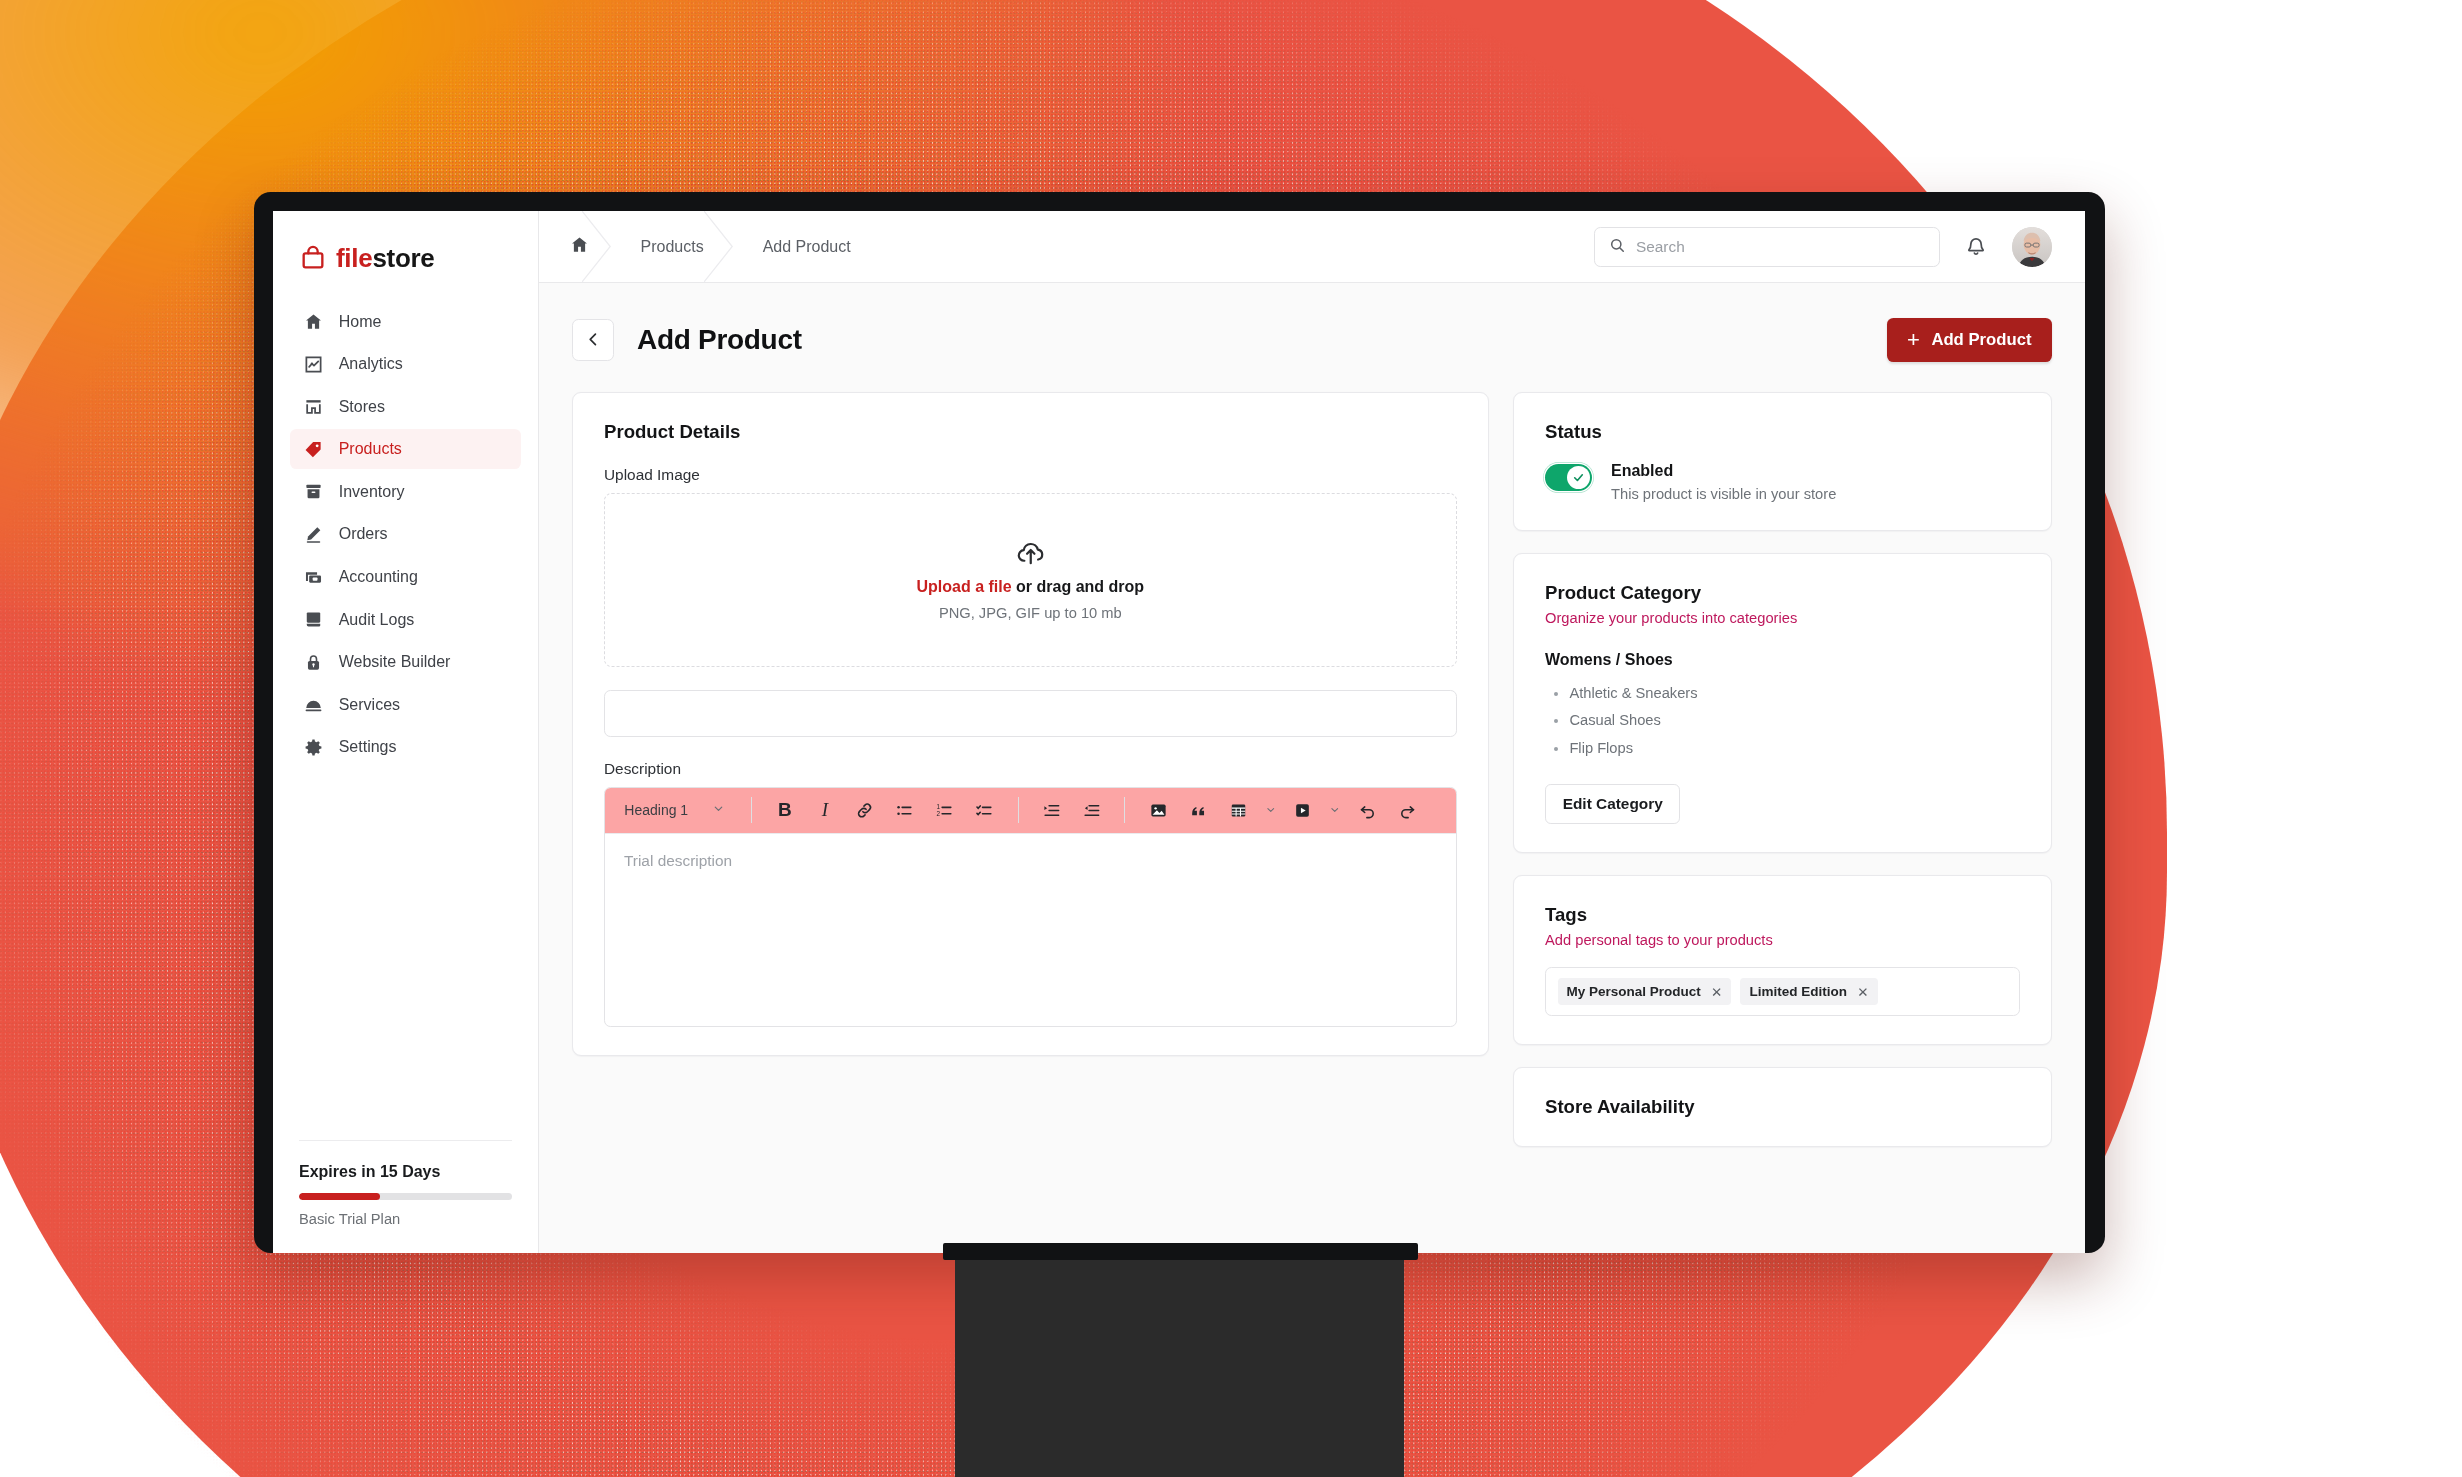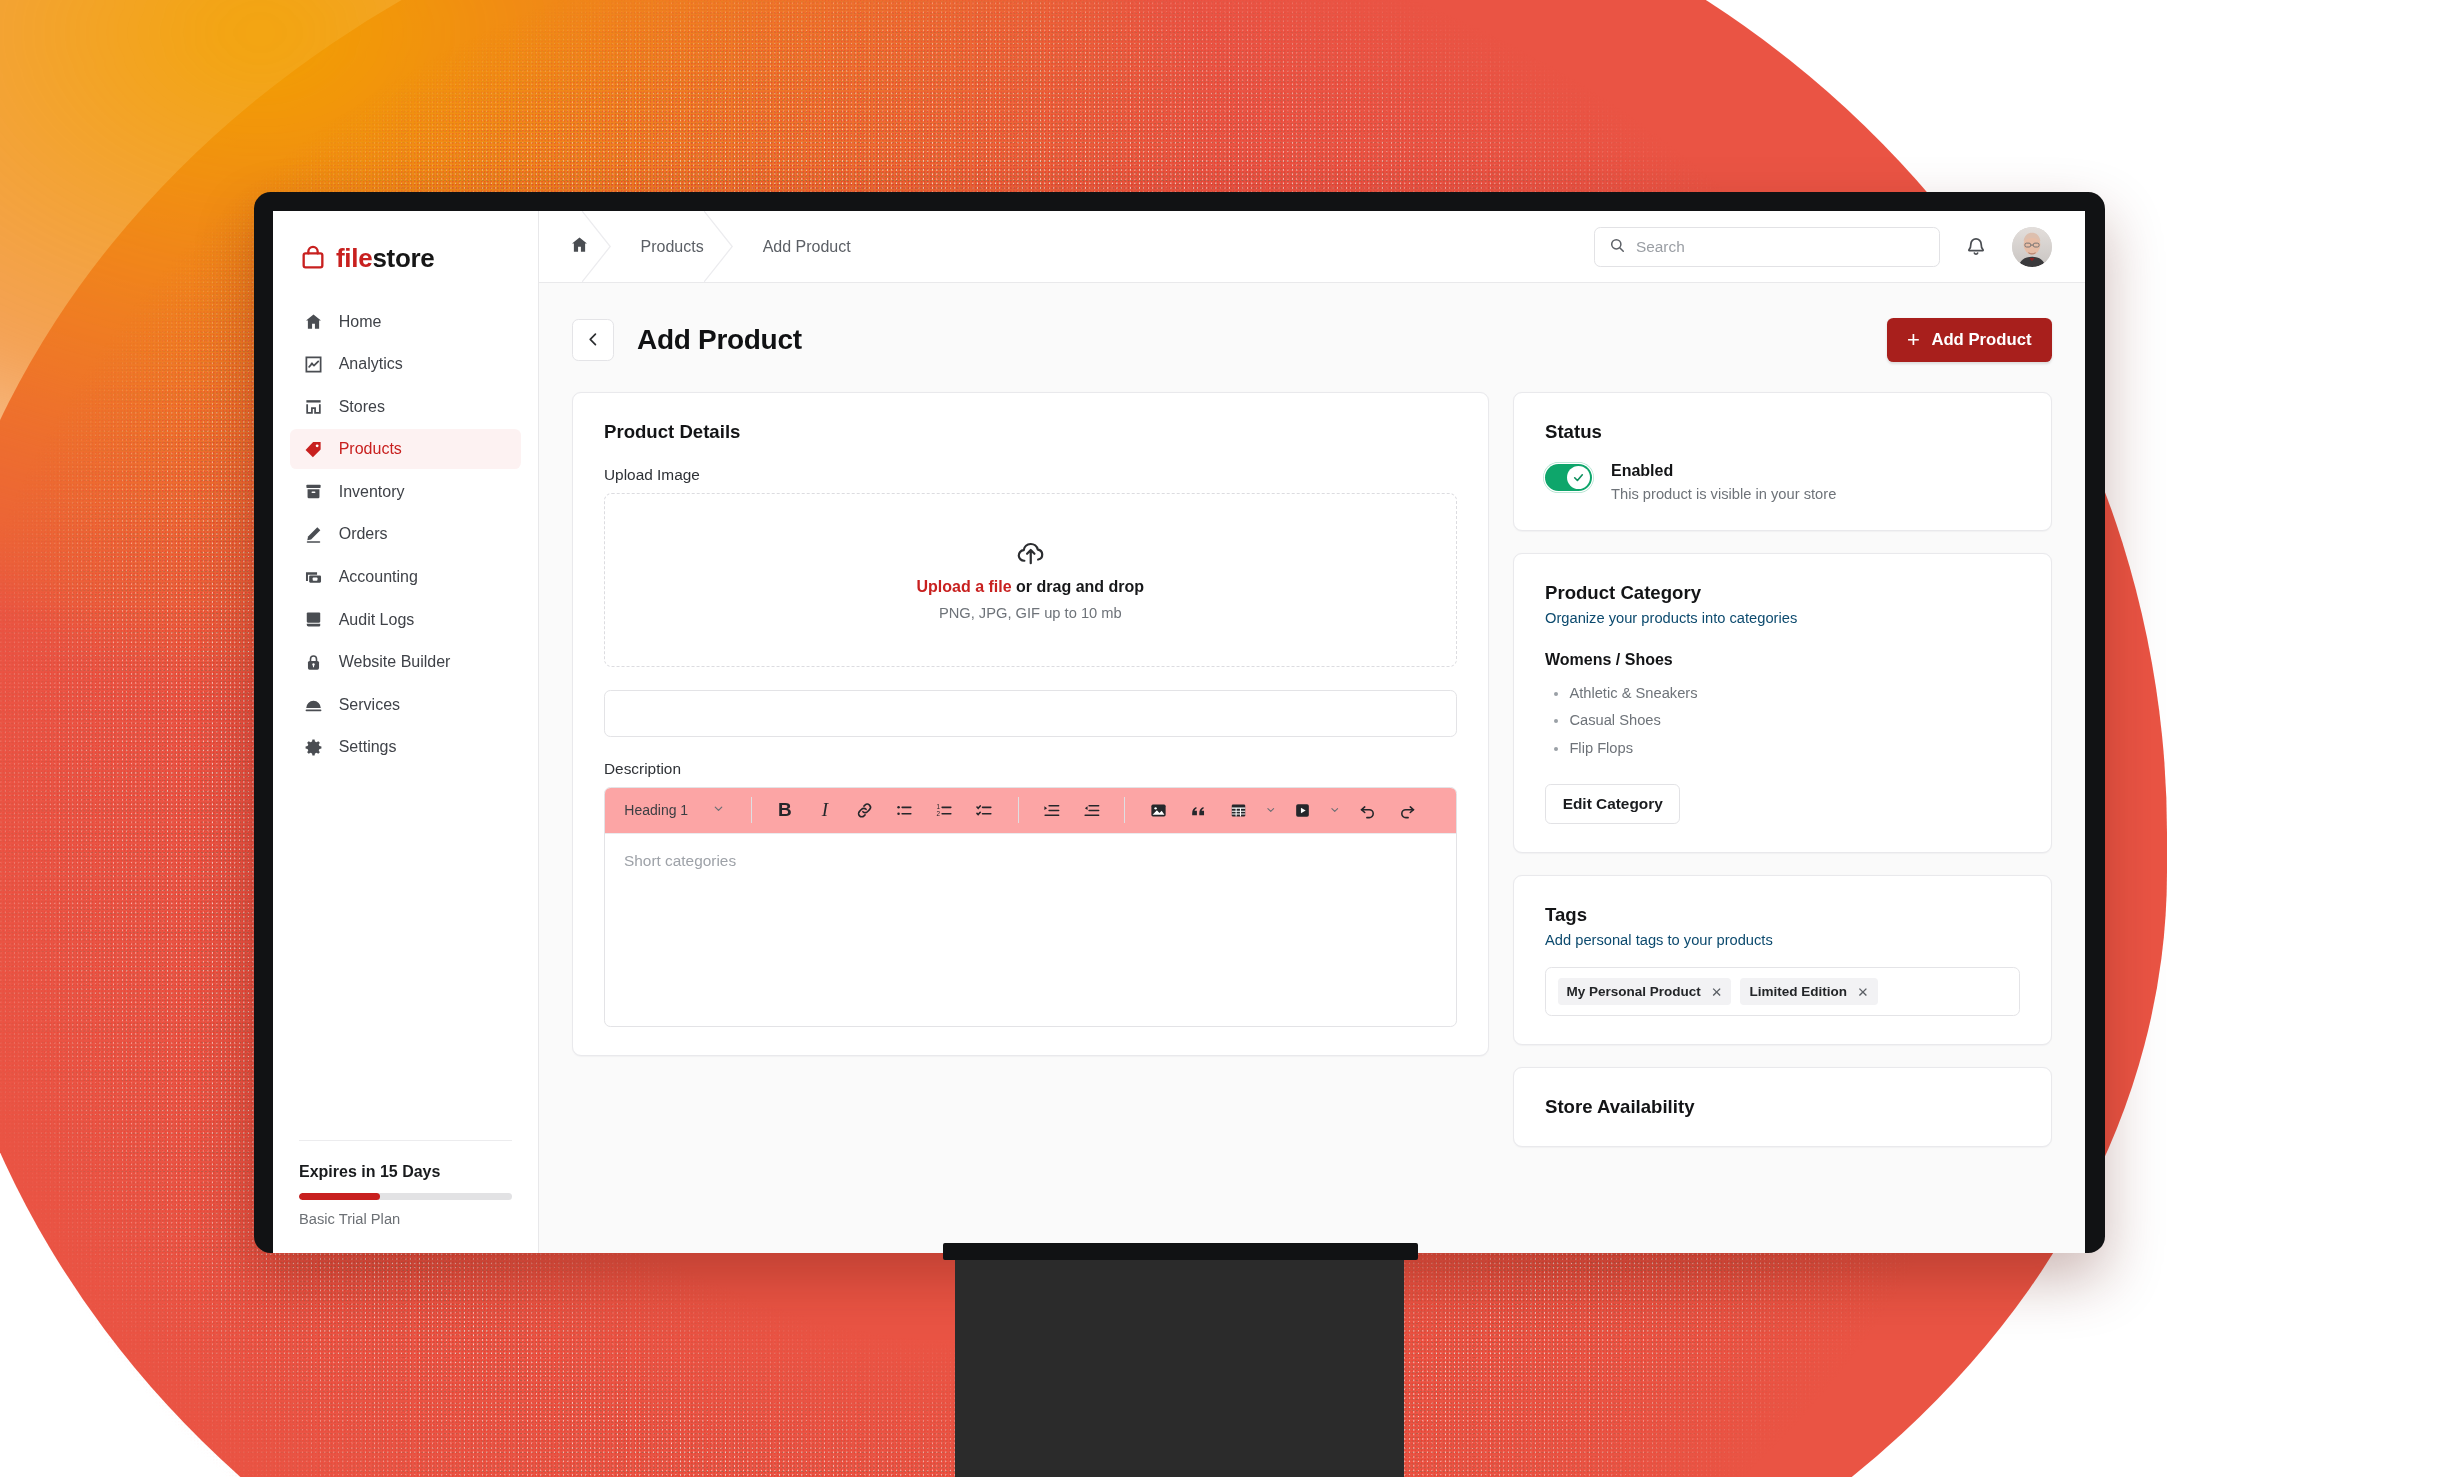--- a/index.html
+++ b/index.html
@@ -164,21 +164,21 @@
   .col-left { flex:1 1 auto; min-width:0; }
   .col-right { width:539px; flex:0 0 539px; display:flex; flex-direction:column; gap:22px; }
 
   .card {
     background:#fff; border:0.6px solid #e9e9ec; border-radius:9px;
     box-shadow:0 0.6px 1.3px rgba(16,24,40,0.04);
   }
   .card-pad { padding:28px 31px; }
 
   .card-title { font-size:18.6px; font-weight:700; color:#131416; }
-  .card-sub { margin-top:6.4px; font-size:14.7px; color:#0c4a6e; }
+  .card-sub { margin-top:6.4px; font-size:14.7px; color:#be185d; }
 
   .field-label { font-size:15.4px; color:#2e3136; margin-bottom:9px; }
   .field-group { margin-top:23px; }
   .text-input {
     width:100%; height:47px; border:0.6px solid #e3e3e6; border-radius:6.4px;
     padding:0 15.4px; font-size:15.4px; color:#2b2d30; outline:none;
     font-family:inherit; background:#fff;
   }
   .text-input::placeholder { color:#9ea2a8; }
 
@@ -620,21 +620,21 @@
                         <path class="st" d="M4.8 11h9.4a5 5 0 0 1 0 10h-3"></path>
                       </svg>
                   </div>
                   <div class="tb-btn">
                     <svg viewBox="0 0 24 24">
                         <path class="st" d="M15.5 7.5 19.5 11l-4 3.5"></path>
                         <path class="st" d="M19.2 11H9.8a5 5 0 0 0 0 10h3"></path>
                       </svg>
                   </div>
                 </div>
-                <div class="editor-body">Short categories</div>
+                <div class="editor-body">Trial description</div>
               </div>
             </div>
           </section>
         </div>
 
         <div class="col-right">
 
           <section class="card card-pad">
             <div class="card-title">Status</div>
             <div class="status-row">

